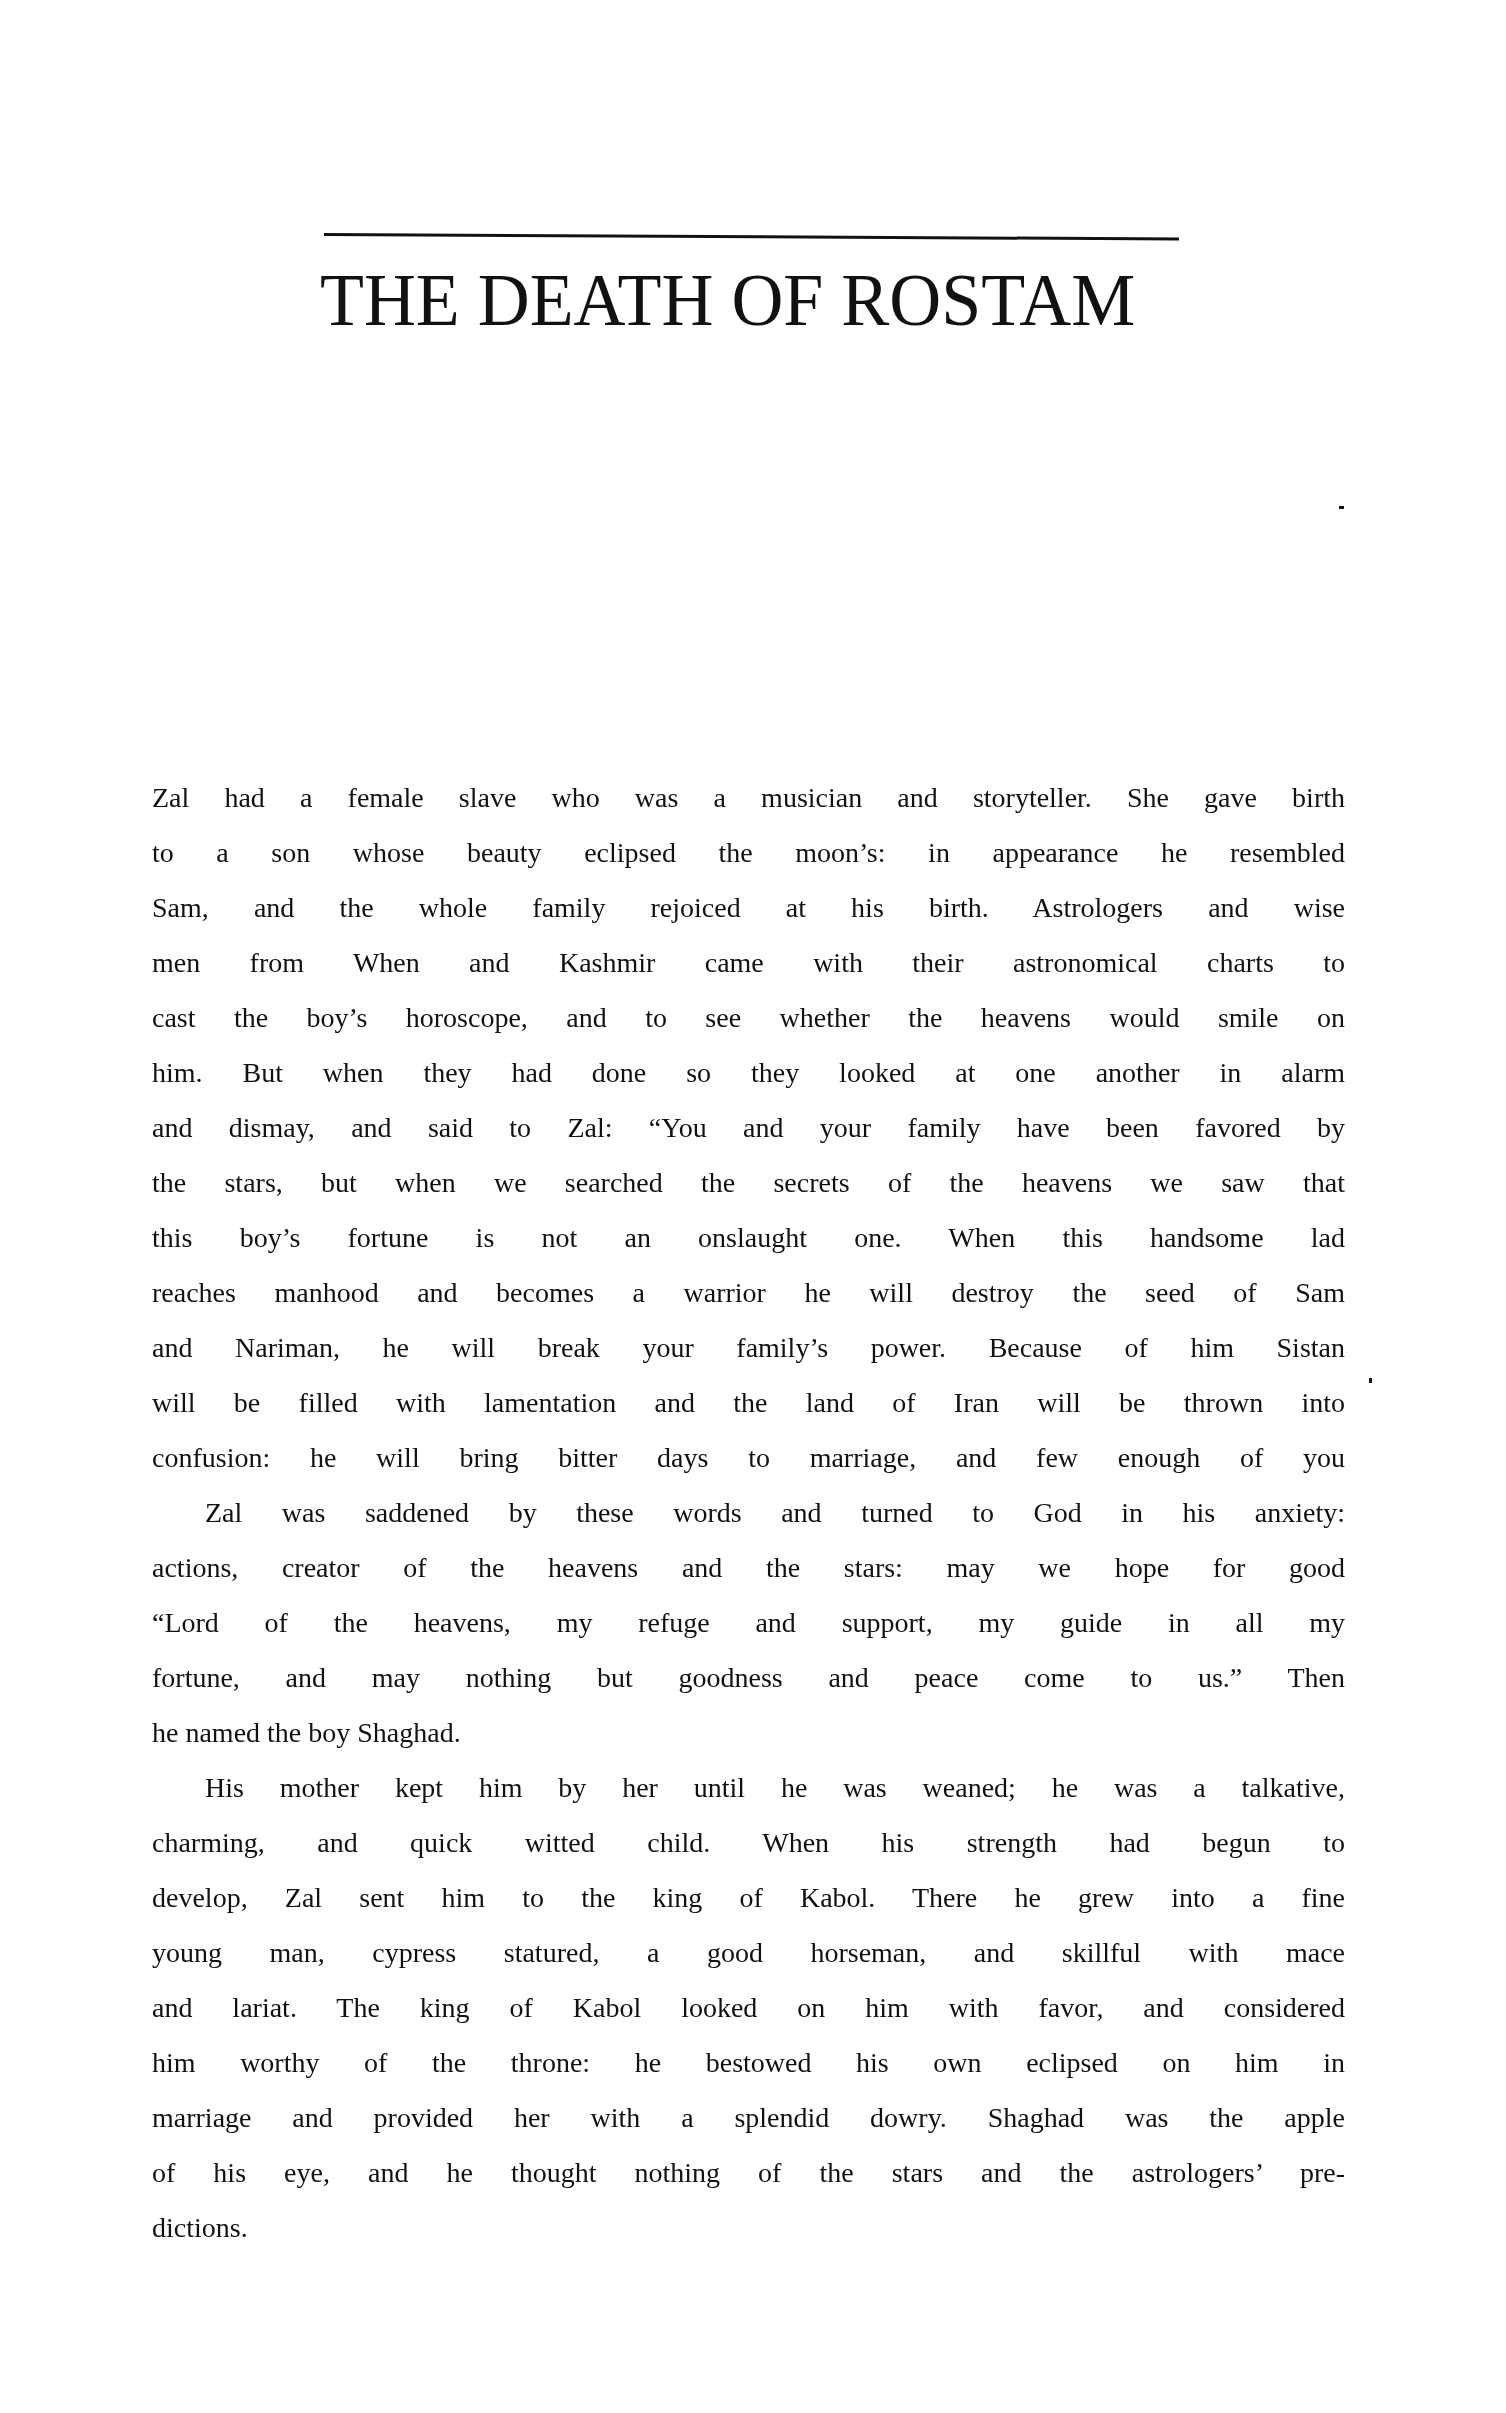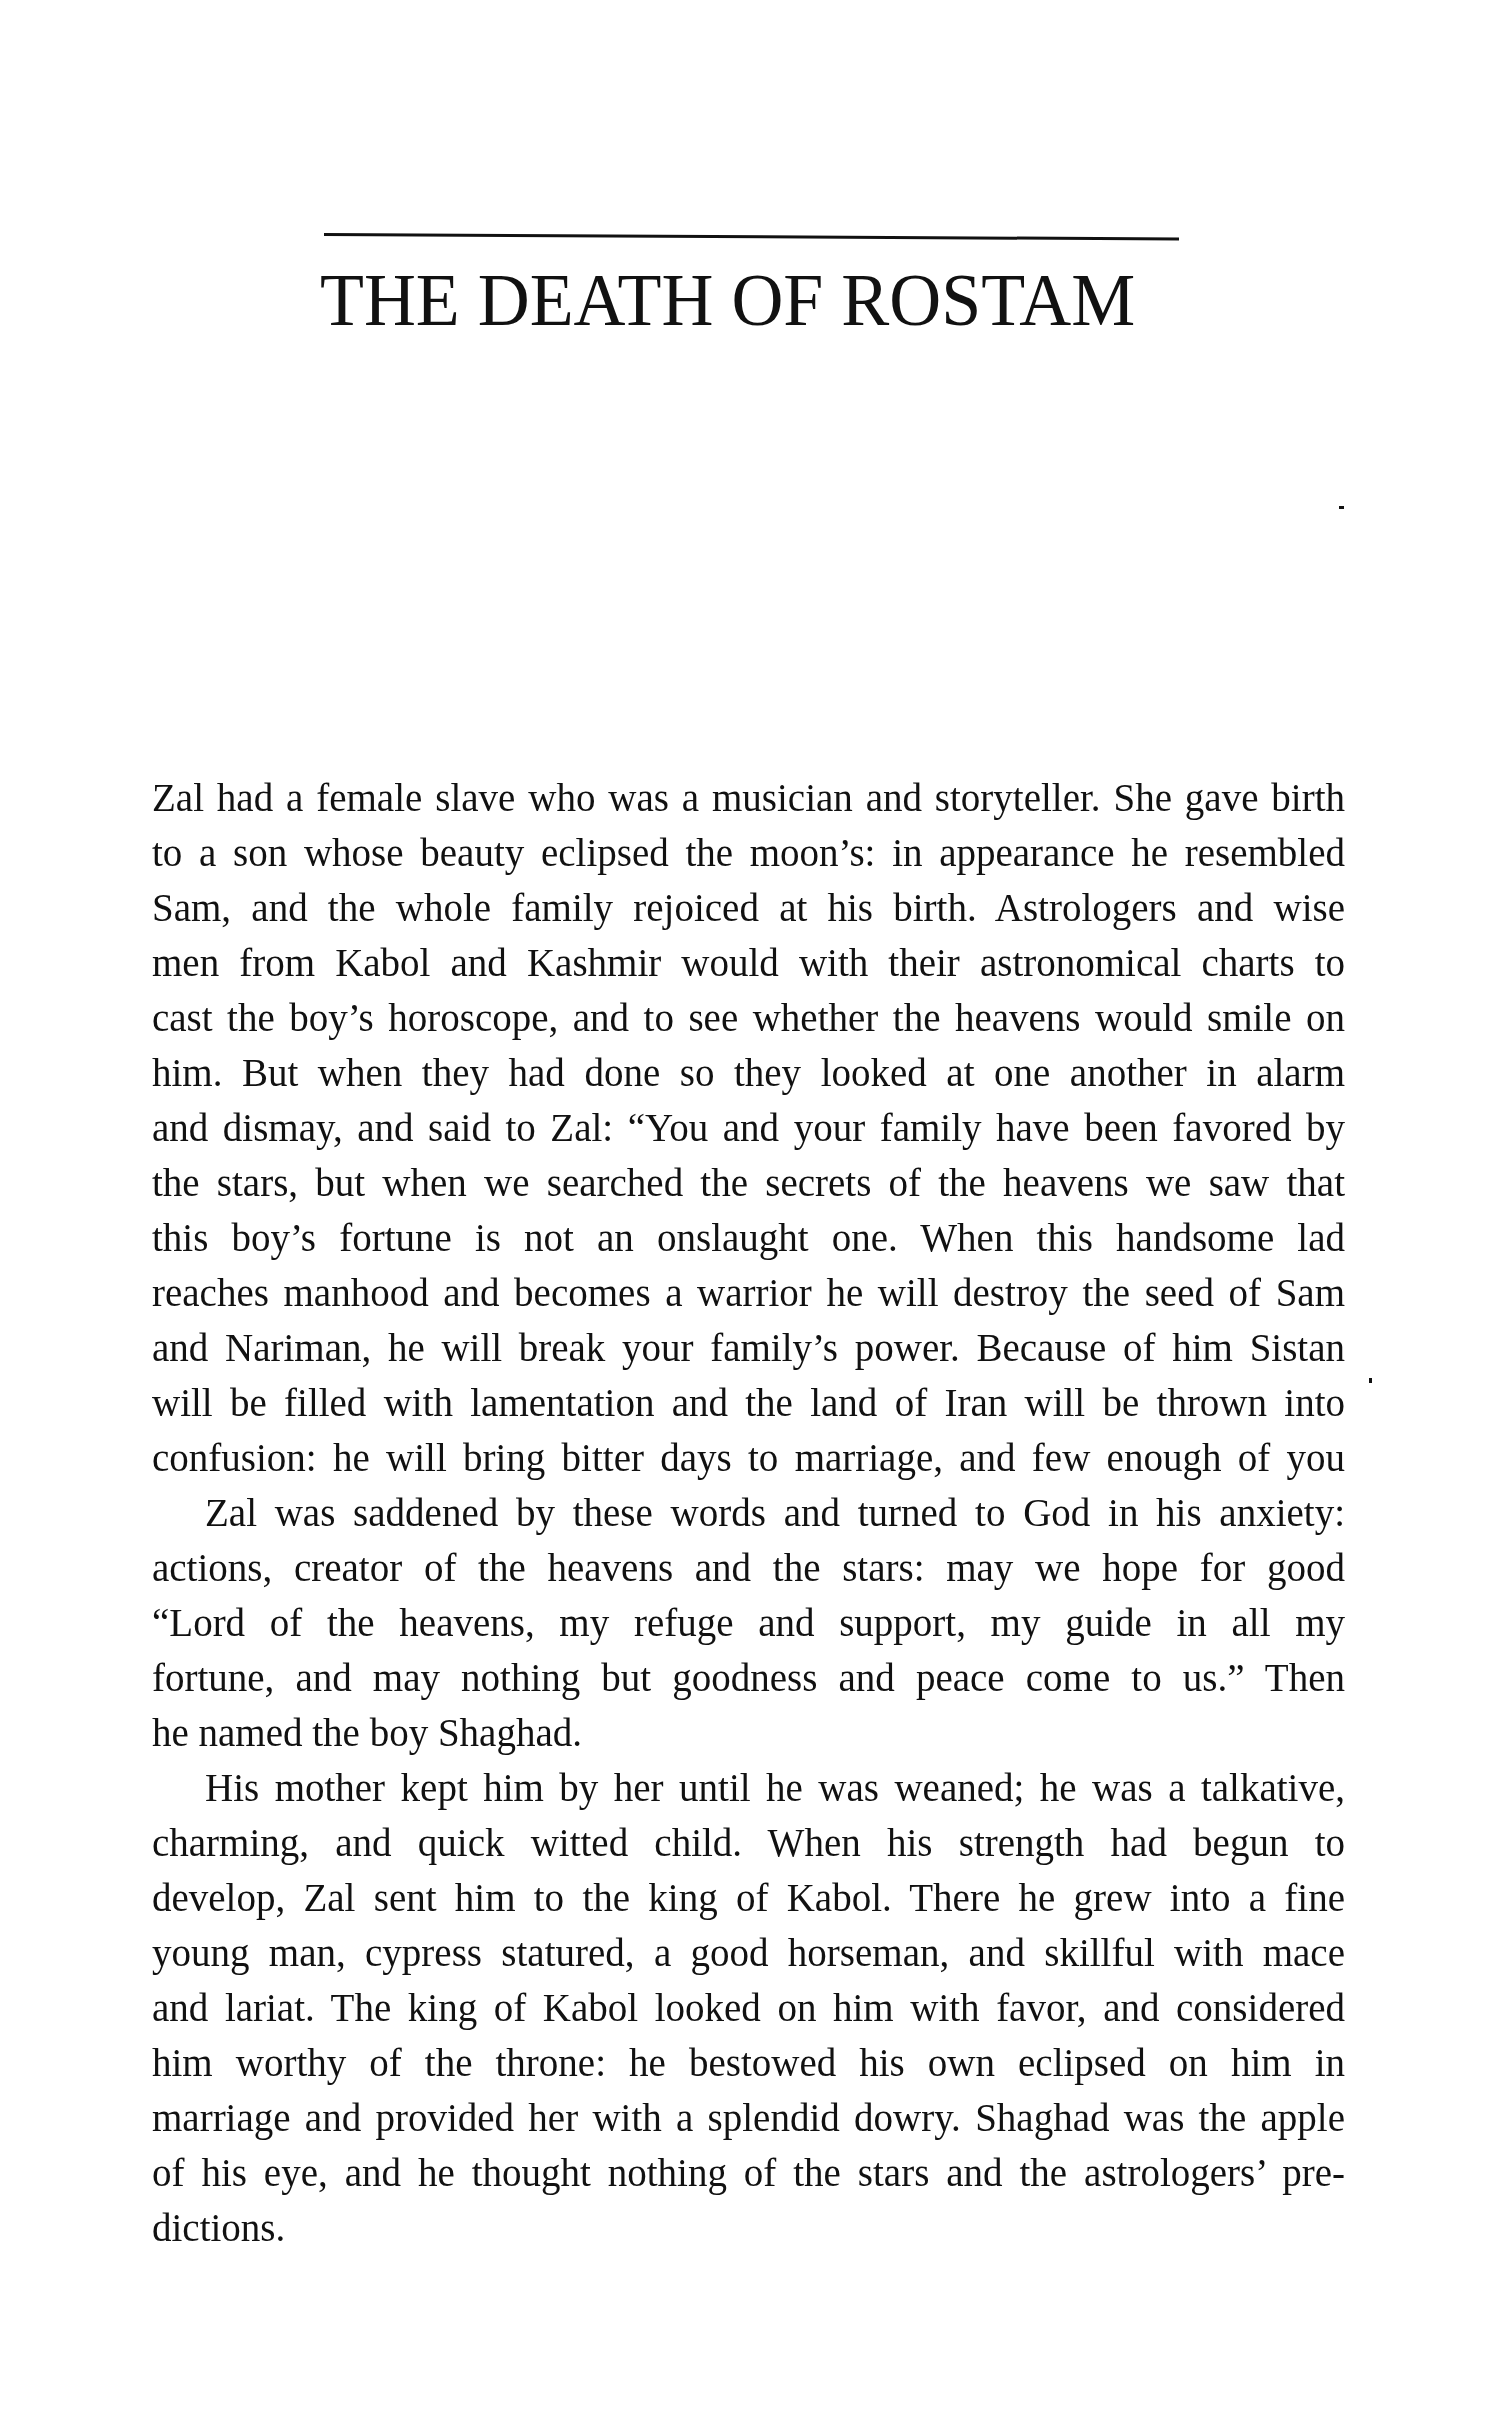--- a/index.html
+++ b/index.html
@@ -48,21 +48,21 @@
     transform-origin: left top;
   }
   .body-text {
     position: absolute;
     left: 152px;
     top: 770px;
     width: 1193px;
   }
   .para {
     margin: 0;
-    font-size: 39px;
+    font-size: 28px;
     line-height: 55px;
     text-align: justify;
     text-align-last: left;
     hyphens: manual;
   }
   .para .line {
     display: block;
     text-align: justify;
     text-align-last: justify;
     white-space: nowrap;
@@ -87,21 +87,21 @@
   <div class="title-rule"></div>
 
   <h1 class="chapter-title">THE DEATH OF ROSTAM</h1>
 
   <div class="body-text">
 
     <p class="para">
       <span class="line">Zal had a female slave who was a musician and storyteller. She gave birth</span>
       <span class="line">to a son whose beauty eclipsed the moon’s: in appearance he resembled</span>
       <span class="line">Sam, and the whole family rejoiced at his birth. Astrologers and wise</span>
-      <span class="line">men from Kabol and Kashmir would with their astronomical charts to</span>
+      <span class="line">men from When and Kashmir came with their astronomical charts to</span>
       <span class="line">cast the boy’s horoscope, and to see whether the heavens would smile on</span>
       <span class="line">him. But when they had done so they looked at one another in alarm</span>
       <span class="line">and dismay, and said to Zal: “You and your family have been favored by</span>
       <span class="line">the stars, but when we searched the secrets of the heavens we saw that</span>
       <span class="line">this boy’s fortune is not an onslaught one. When this handsome lad</span>
       <span class="line">reaches manhood and becomes a warrior he will destroy the seed of Sam</span>
       <span class="line">and Nariman, he will break your family’s power. Because of him Sistan</span>
       <span class="line">will be filled with lamentation and the land of Iran will be thrown into</span>
       <span class="line">confusion: he will bring bitter days to marriage, and few enough of you</span>
     </p>

